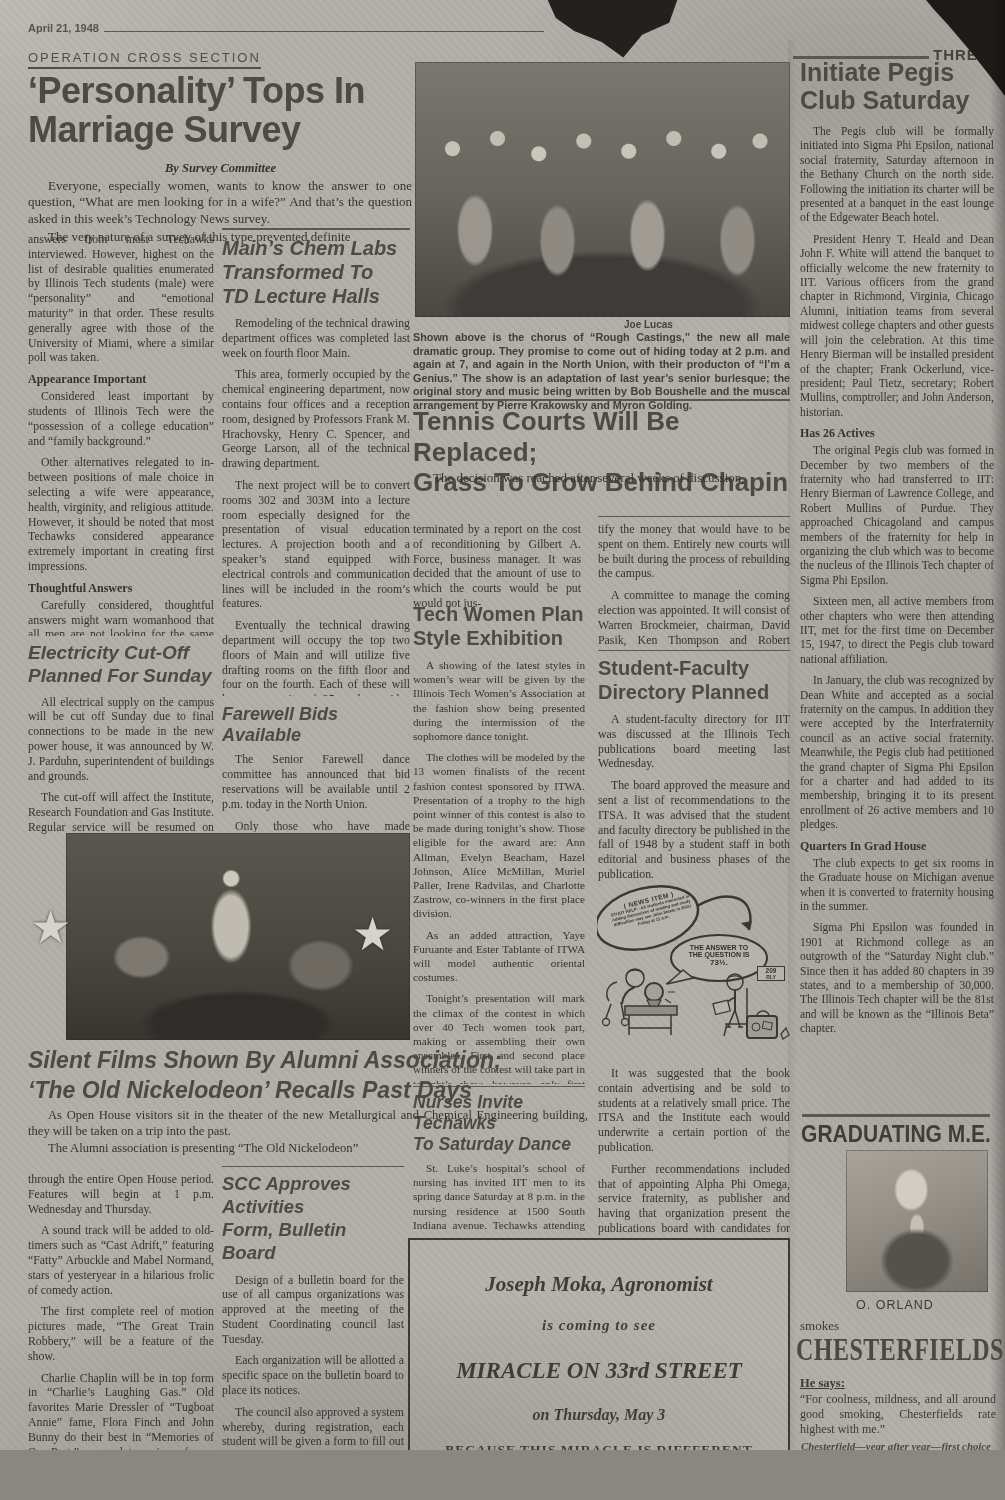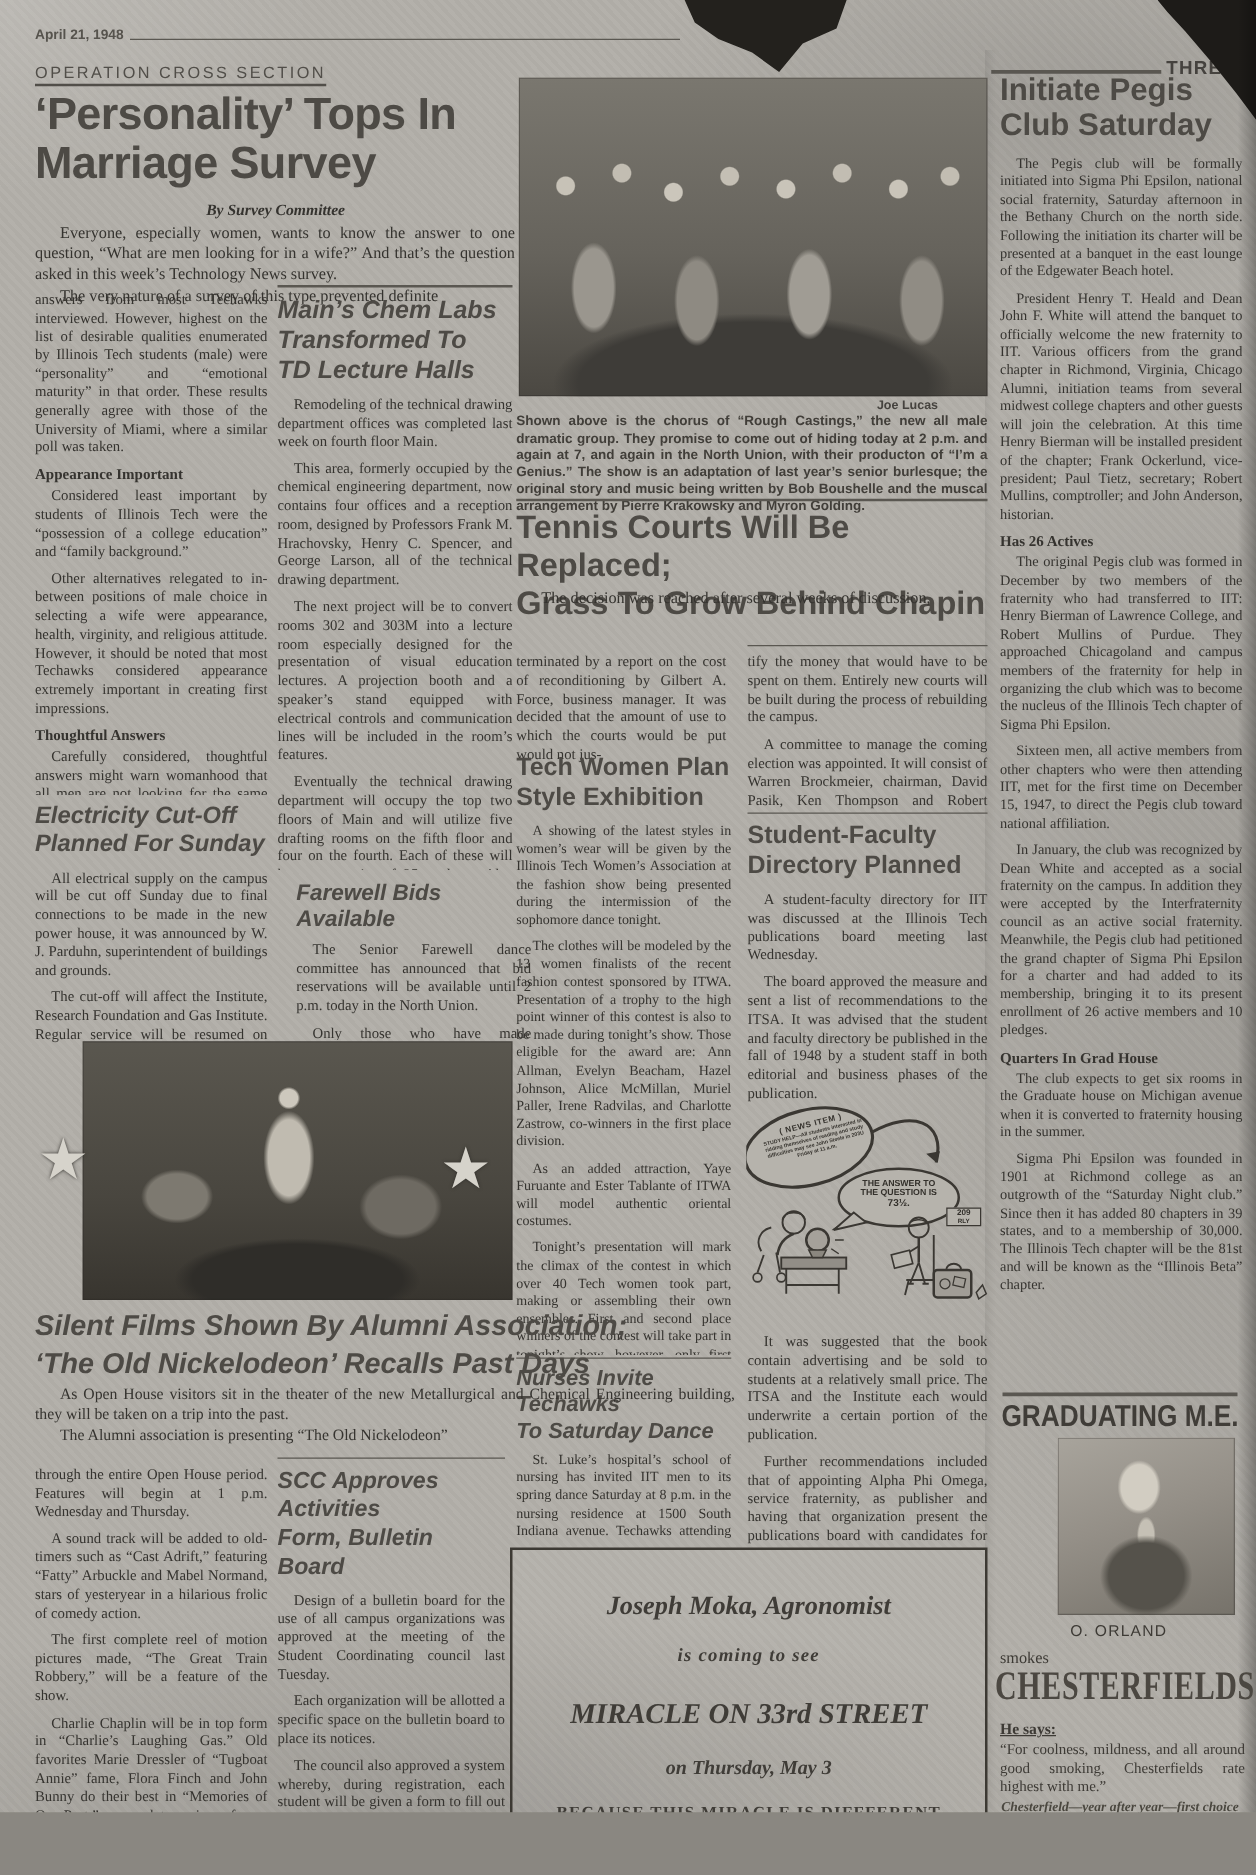--- a/index.html
+++ b/index.html
@@ -80,21 +80,21 @@
       <div>Main’s Chem Labs</div>
       <div>Transformed To</div>
       <div>TD Lecture Halls</div>
     </div>
     <p class="para">Remodeling of the technical drawing department offices was completed last week on fourth floor Main.</p>
     <p class="para">This area, formerly occupied by the chemical engineering department, now contains four offices and a reception room, designed by Professors Frank M. Hrachovsky, Henry C. Spencer, and George Larson, all of the technical drawing department.</p>
     <p class="para">The next project will be to convert rooms 302 and 303M into a lecture room especially designed for the presentation of visual education lectures. A projection booth and a speaker’s stand equipped with electrical controls and communication lines will be included in the room’s features.</p>
     <p class="para">Eventually the technical drawing department will occupy the top two floors of Main and will utilize five drafting rooms on the fifth floor and four on the fourth. Each of these will have a capacity of 25 students. Also included will be a blueprint shop, and a shop for construction of models.</p>
   </div>
 
-  <div class="abs colblock" style="left:222px;top:704px;width:188px;height:128px;margin-left:15px;">
+  <div class="abs colblock" style="left:222px;top:704px;width:188px;height:128px;">
     <div class="head ital" style="font-size:18px;line-height:1.15;margin-bottom:7px;">Farewell Bids Available</div>
     <p class="para">The Senior Farewell dance committee has announced that bid reservations will be available until 2 p.m. today in the North Union.</p>
     <p class="para">Only those who have made reservations may select their table and purchase their bid at a later date.</p>
   </div>
 
   <div class="abs photo" style="left:415px;top:62px;width:375px;height:255px;
       background-image:
         radial-gradient(circle 9px at 10% 34%, #c7c2b7 0 7px, transparent 8px),
         radial-gradient(circle 9px at 22% 30%, #c2bdb2 0 7px, transparent 8px),
         radial-gradient(circle 9px at 33% 36%, #cbc6bb 0 7px, transparent 8px),
@@ -102,21 +102,21 @@
         radial-gradient(circle 9px at 57% 35%, #c9c4b9 0 7px, transparent 8px),
         radial-gradient(circle 9px at 69% 30%, #c2bdb2 0 7px, transparent 8px),
         radial-gradient(circle 9px at 81% 35%, #c9c4b9 0 7px, transparent 8px),
         radial-gradient(circle 9px at 92% 31%, #c2bdb2 0 7px, transparent 8px),
         radial-gradient(ellipse 26px 52px at 16% 66%, #9a968e 0 60%, transparent 70%),
         radial-gradient(ellipse 26px 52px at 38% 70%, #8e8a82 0 60%, transparent 70%),
         radial-gradient(ellipse 26px 52px at 62% 68%, #a09c94 0 60%, transparent 70%),
         radial-gradient(ellipse 26px 52px at 86% 70%, #908c84 0 60%, transparent 70%),
         radial-gradient(ellipse 200px 70px at 50% 96%, #3e3c38 0 70%, transparent 80%),
         linear-gradient(#7a776f 0%, #66635c 55%, #4b4842 100%);"></div>
-  <div class="abs sans" style="left:652px;top:319px;width:148px;text-align:center;font-size:10px;font-weight:bold;color:#45423e;">Joe Lucas</div>
+  <div class="abs sans" style="left:624px;top:319px;width:148px;text-align:left;font-size:10px;font-weight:bold;color:#45423e;">Joe Lucas</div>
   <div class="abs caption" style="left:413px;top:331px;width:377px;">Shown above is the chorus of “Rough Castings,” the new all male dramatic group. They promise to come out of hiding today at 2 p.m. and again at 7, and again in the North Union, with their producton of “I’m a Genius.”  The show is an adaptation of last year’s senior burlesque; the original story and music being written by Bob Boushelle and the muscal arrangement by Pierre Krakowsky and Myron Golding.</div>
   <div class="abs rule" style="left:413px;top:399px;width:377px;height:2px;"></div>
 
   <div class="abs head" style="left:413px;top:406px;width:380px;font-size:26px;line-height:1.18;">
     <div>Tennis Courts Will Be Replaced;</div>
     <div>Grass To Grow Behind Chapin</div>
   </div>
   <div class="abs" style="left:413px;top:470px;width:377px;">
     <p class="lead">The decision was reached after several weeks of discussion,</p>
   </div>

